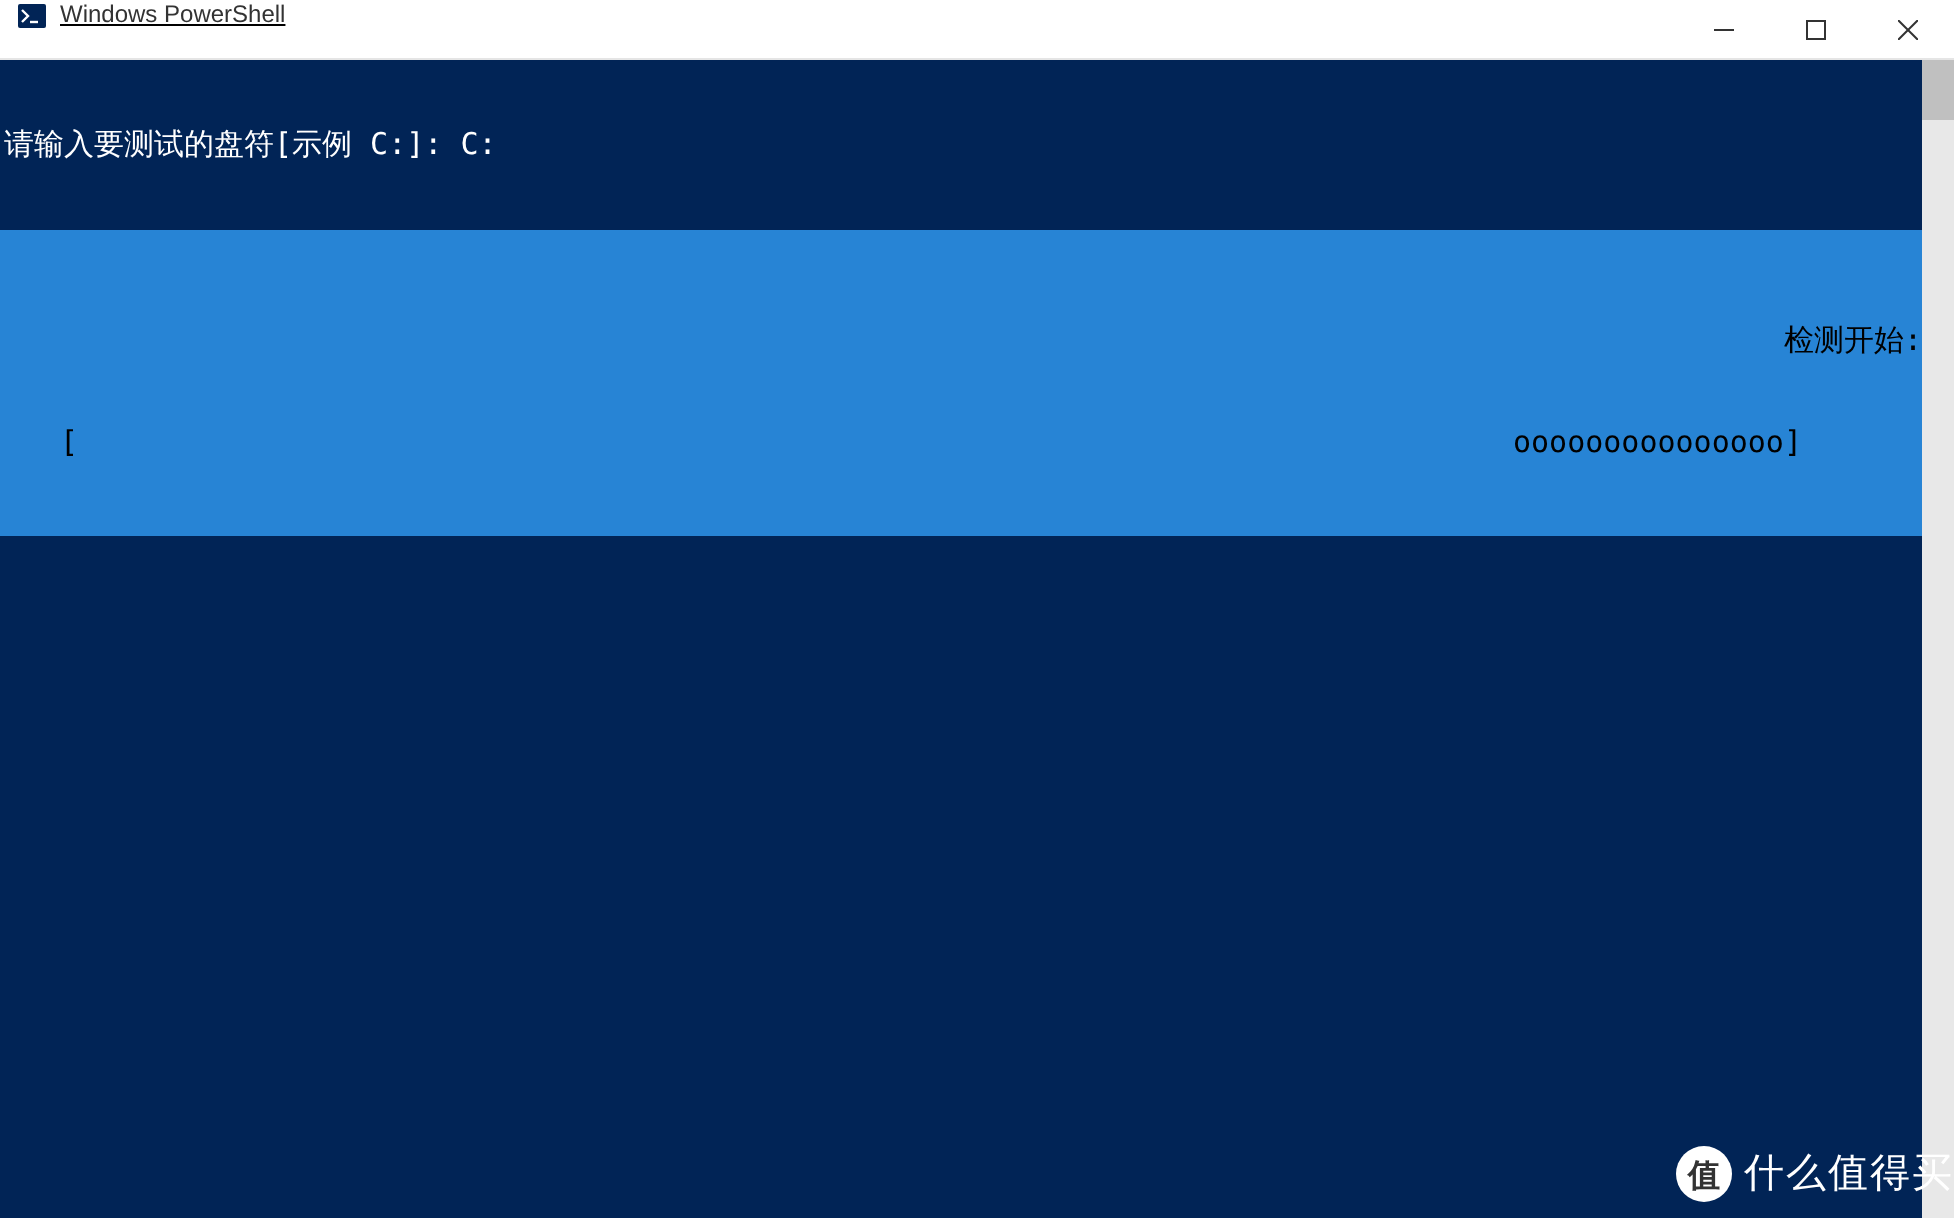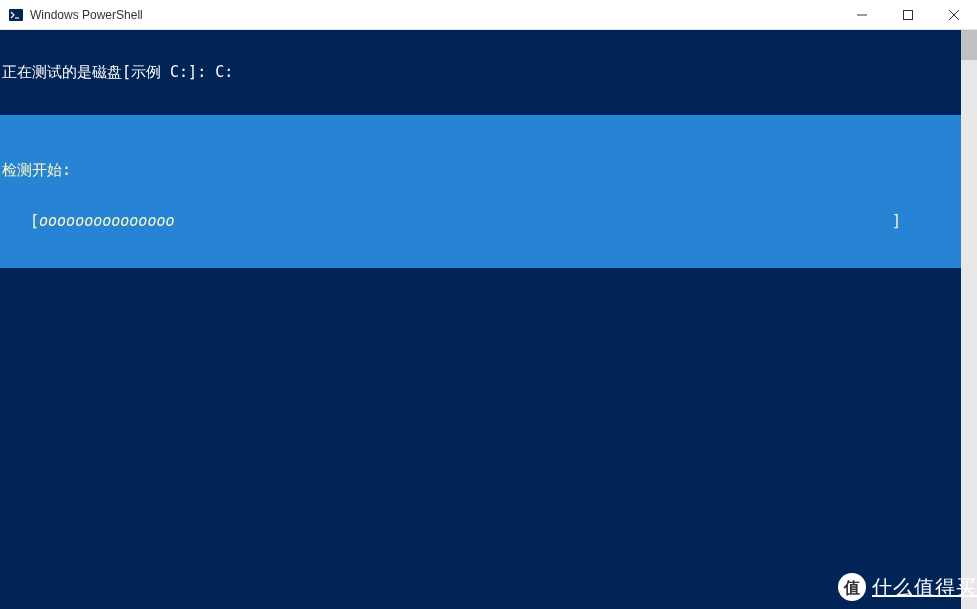--- a/index.html
+++ b/index.html
@@ -12,23 +12,23 @@
       height: 609px;
       font-family: "Segoe UI", "Microsoft YaHei", sans-serif;
       overflow: hidden;
       position: relative;
       background: #ffffff;
     }
     .titlebar {
       height: 30px;
       background: #ffffff;
       display: flex;
-      align-items: center;
       padding-left: 8px;
       border-bottom: 1px solid #e5e5e5;
+      text-decoration: underline;
     }
     .titlebar-icon {
       width: 16px;
       height: 16px;
       margin-right: 6px;
       display: flex;
       align-items: center;
       justify-content: center;
     }
     .titlebar-title {
@@ -71,33 +71,33 @@
       padding-left: 2px;
     }
     .highlight-block {
       background: #2784d5;
       padding-top: 13px;
       padding-bottom: 4px;
       margin-top: 0px;
     }
     .highlight-line {
       padding-left: 2px;
-      color: #fef9c3;
+      color: #000000;
+      text-align: right;
     }
     .highlight-indent {
       padding-left: 30px;
     }
     .progress-line {
       display: flex;
       padding-left: 30px;
       padding-right: 60px;
     }
     .progress-bar-text {
       flex: 1;
-      font-style: italic;
     }
     .progress-end {
       margin-left: auto;
     }
     .scrollbar {
       position: absolute;
       right: 0;
       top: 0;
       width: 16px;
       height: 100%;
@@ -131,21 +131,20 @@
       font-size: 16px;
       font-weight: bold;
       color: #333;
     }
     .watermark-text {
       color: #ffffff;
       font-size: 20px;
       font-weight: 500;
       font-family: "Microsoft YaHei", sans-serif;
       letter-spacing: 1px;
-      text-decoration: underline;
     }
   </style>
 </head>
 <body>
 
 <div class="titlebar">
   <span class="titlebar-icon">
     <svg width="16" height="16" viewBox="0 0 16 16">
       <rect x="1" y="2" width="14" height="12" rx="1" fill="#012456"></rect>
       <path d="M3 5 L6 8 L3 11" stroke="#ffffff" stroke-width="1.2" fill="none"></path>
@@ -168,21 +167,21 @@
       <svg width="10" height="10" viewBox="0 0 10 10">
           <line x1="0" y1="0" x2="10" y2="10" stroke="#333" stroke-width="1"></line>
           <line x1="10" y1="0" x2="0" y2="10" stroke="#333" stroke-width="1"></line>
         </svg>
     </div>
   </div>
 </div>
 
 <div class="console-area">
   <div class="console-content">
-    <div class="console-line">正在测试的是磁盘[示例 C:]: C:</div>
+    <div class="console-line">请输入要测试的盘符[示例 C:]: C:</div>
     <div class="highlight-block">
       <div class="highlight-line">检测开始:</div>
       <div class="highlight-line progress-line">
         <span>[</span><span class="progress-bar-text">ooooooooooooooo</span><span class="progress-end">]</span>
       </div>
     </div>
   </div>
   <div class="scrollbar">
     <div class="scrollbar-thumb"></div>
   </div>

